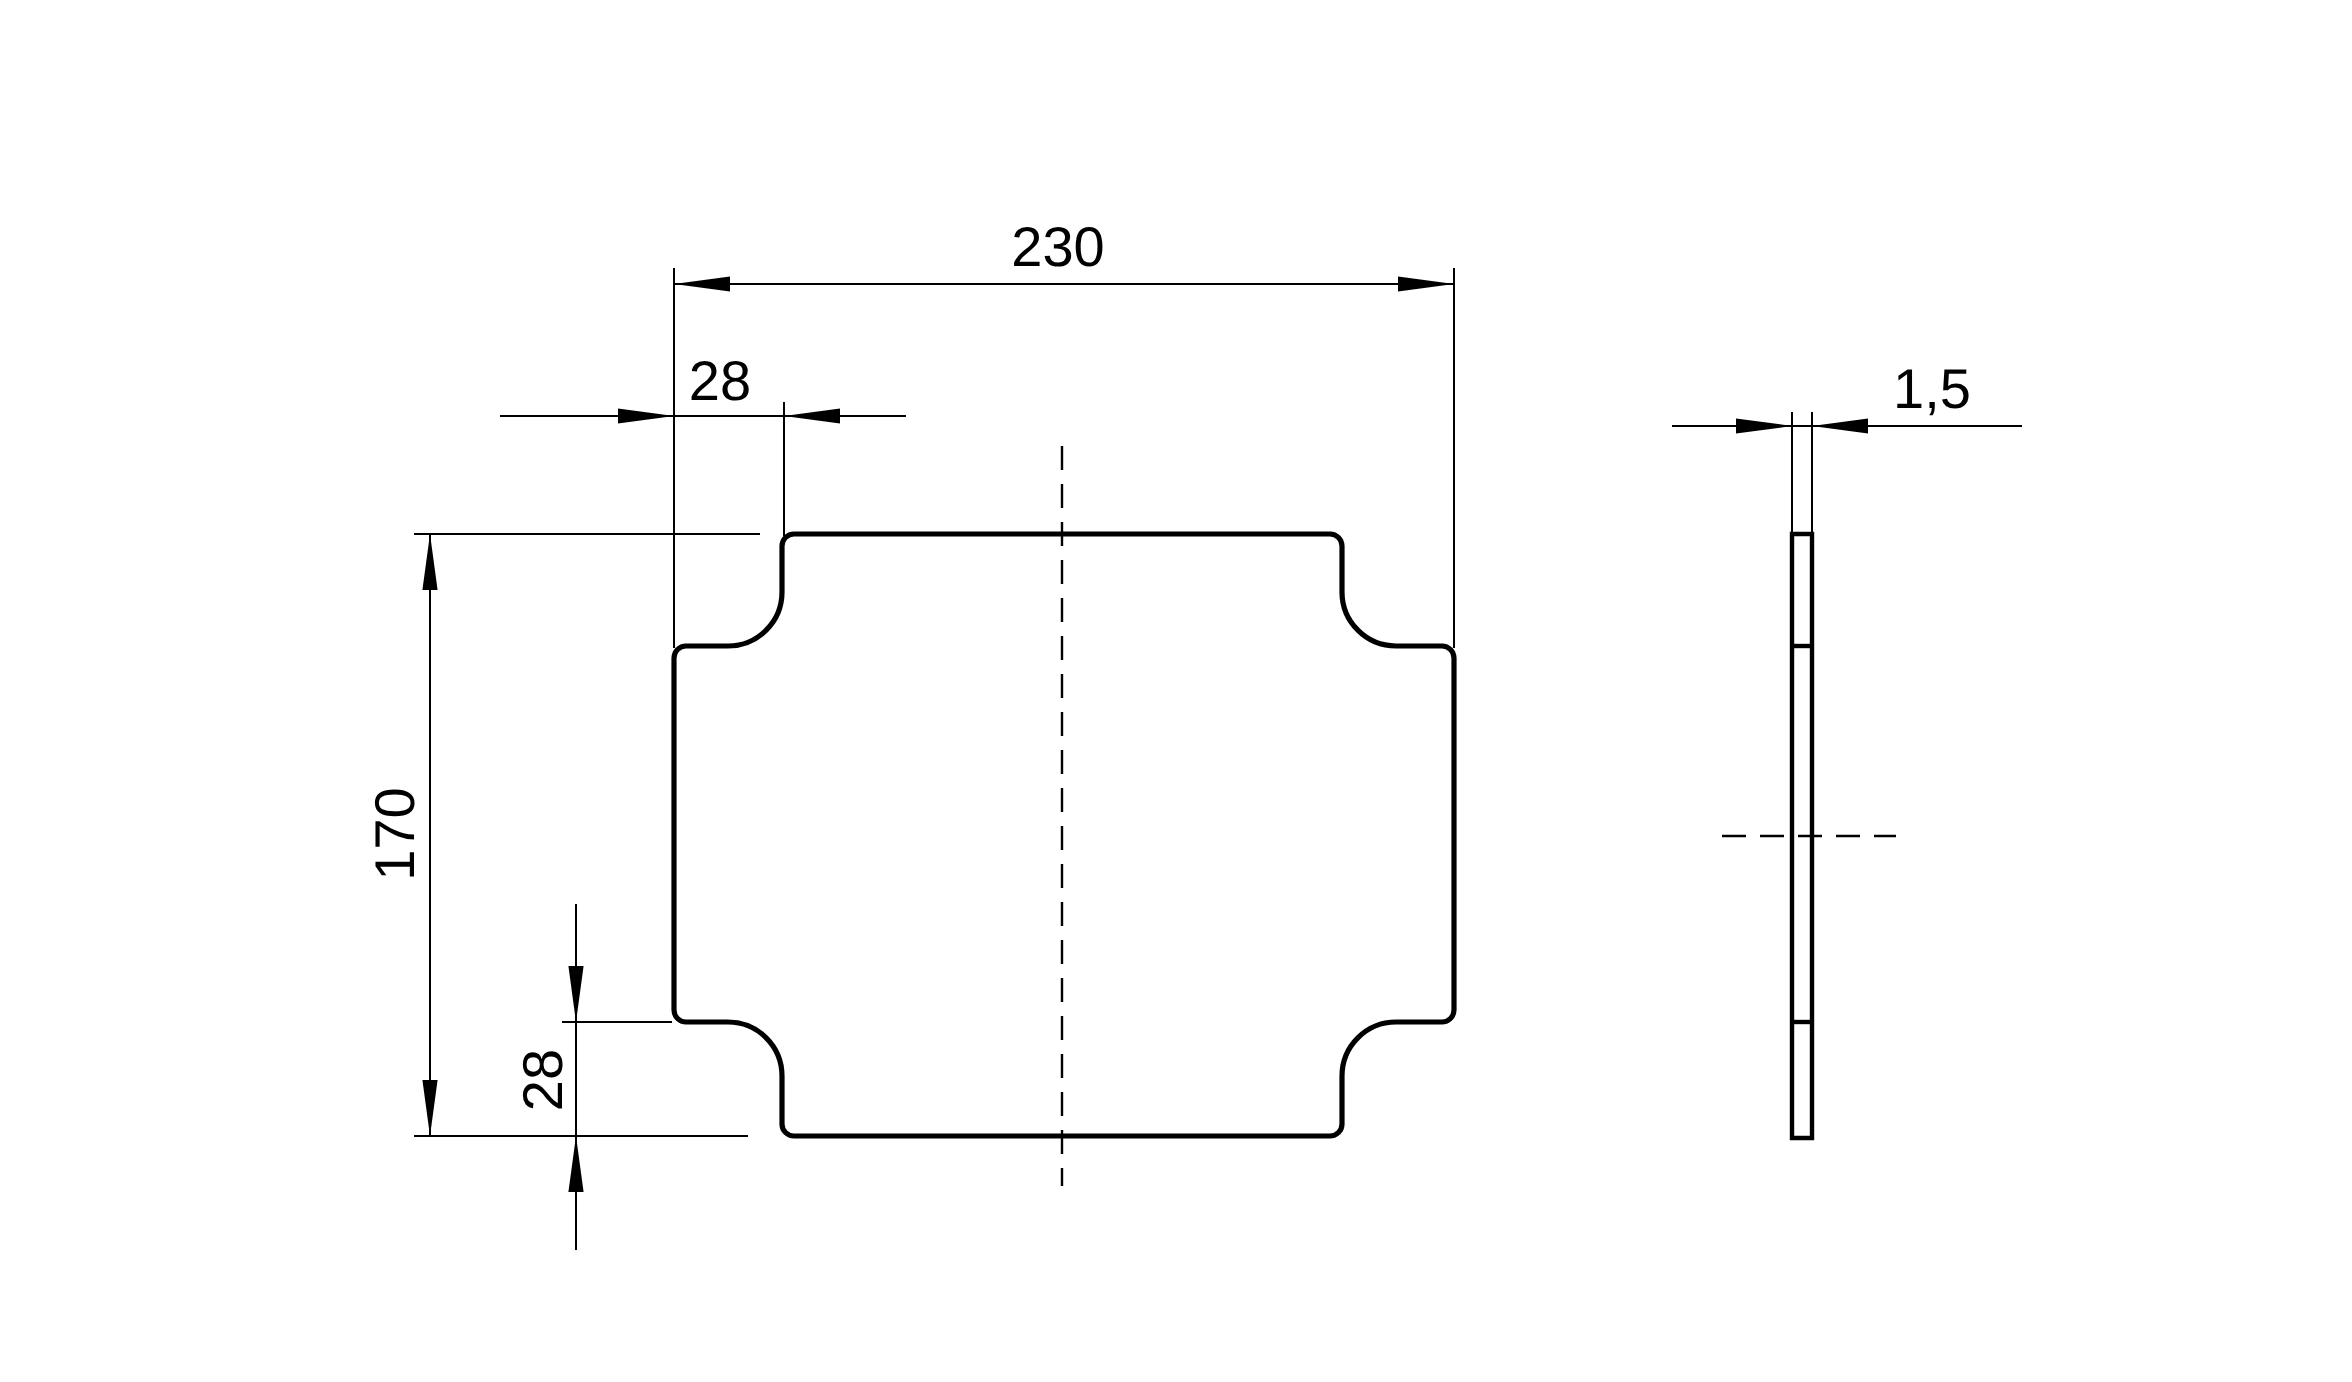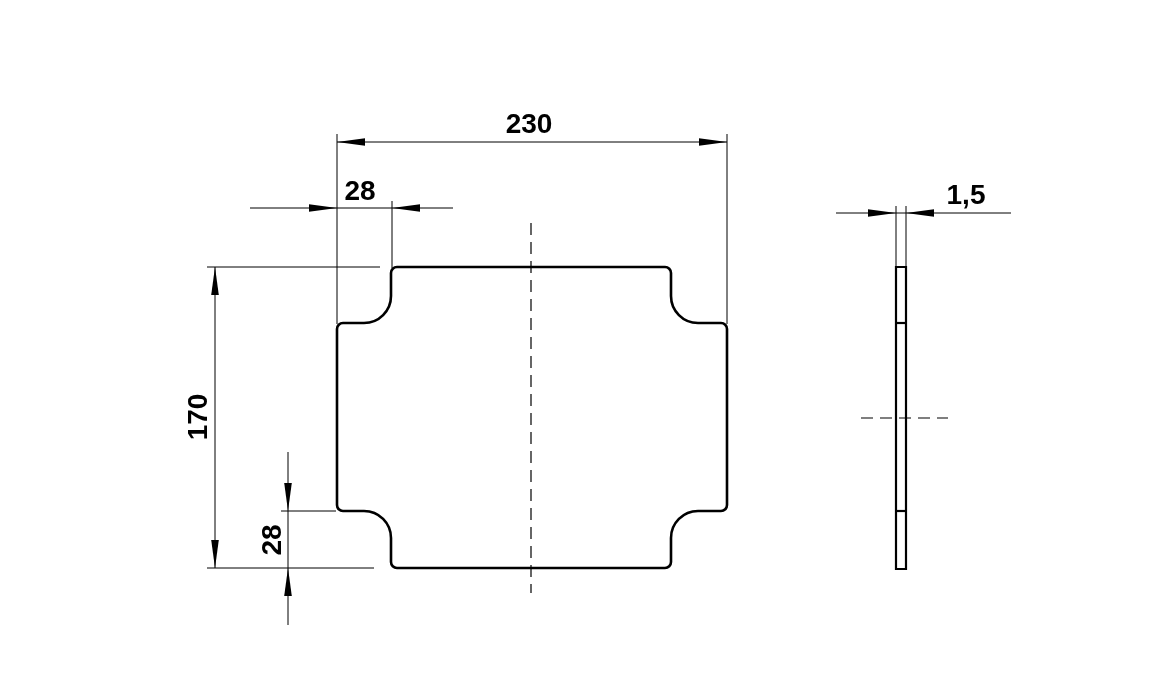--- a/index.html
+++ b/index.html
@@ -6,21 +6,20 @@
     margin: 0;
     padding: 0;
     background: #ffffff;
   }
   #canvas-wrap {
     position: relative;
     width: 1156px;
     height: 691px;
     background: #ffffff;
     overflow: hidden;
-    font-weight: bold;
   }
   svg text {
     font-family: "Liberation Sans", sans-serif;
     font-size: 28px;
     fill: #000000;
   }
   .thick {
     stroke: #000000;
     stroke-width: 2.6;
     fill: none;

